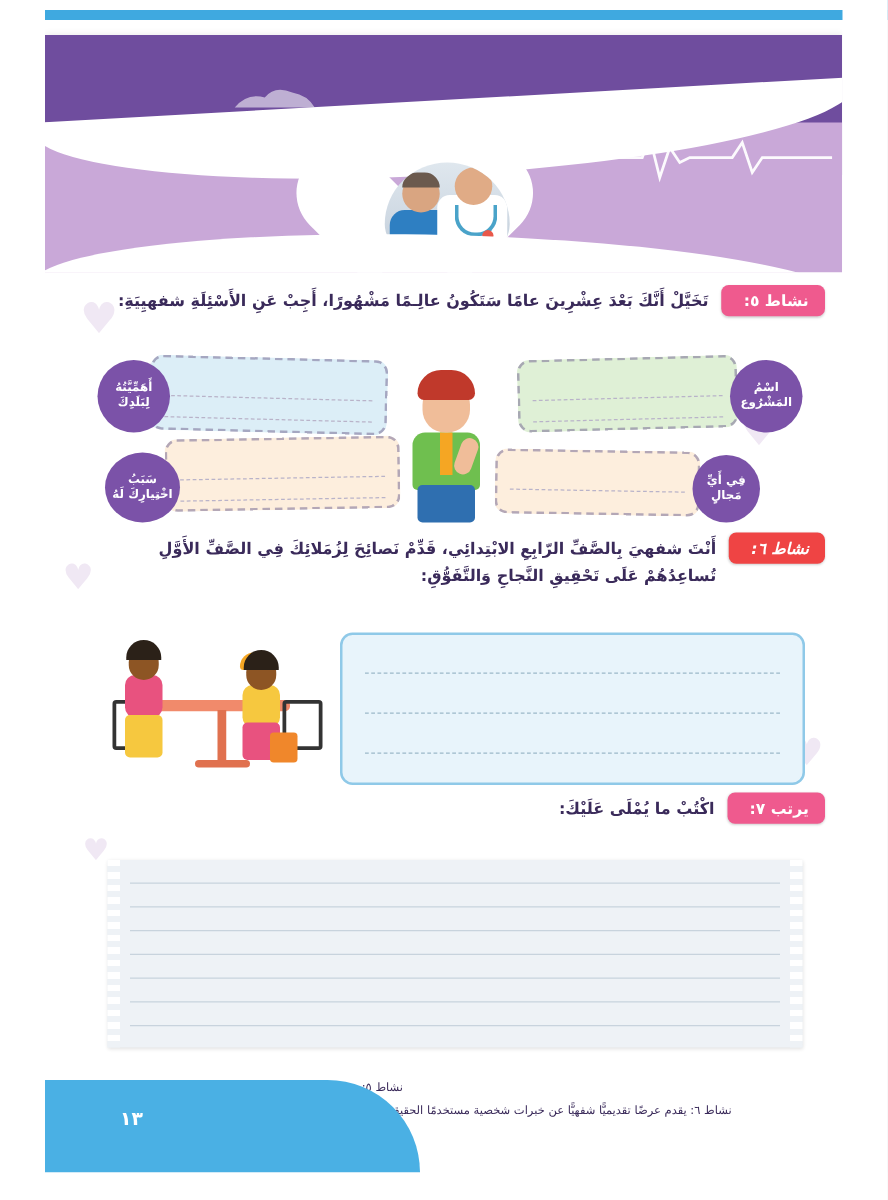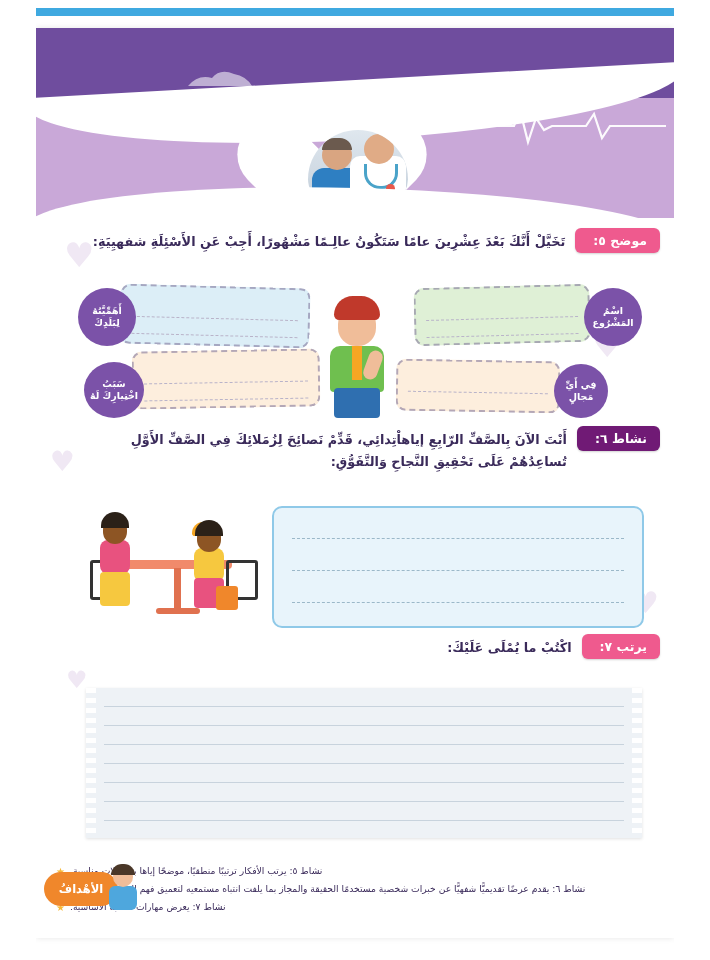--- a/index.html
+++ b/index.html
@@ -39,21 +39,21 @@
   .stetho-dot{position:absolute;left:78px;top:54px;width:9px;height:9px;border-radius:50%;background:#e8584a;}
 
   
   .wm{position:absolute;color:#f0e8f4;font-size:34px;line-height:1;user-select:none;}
 
   
   .act-row{position:absolute;display:flex;align-items:flex-start;}
   .tag{position:relative;flex:0 0 auto;color:#fff;font-weight:bold;font-size:12.5px;
       padding:5px 13px 5px 18px;border-radius:6px;white-space:nowrap;box-shadow:0 1px 2px rgba(0,0,0,.18);}
   .tag.pink{background:#ef5a8e;}
-  .tag.orange{background:#701a75;}
+  .tag.orange{background:#ef4444;font-style:italic;}
   .tag::after{content:"";position:absolute;right:-7px;top:7px;width:12px;height:12px;background:#f6c73f;
       transform:rotate(45deg);border-radius:2px;z-index:-1;}
   .act-text{font-size:12.8px;line-height:1.7;color:#3a2a5a;font-weight:bold;padding:3px 10px 0 0;}
 
   
   .a5{position:absolute;left:0;top:246px;width:638px;height:160px;}
   .bubble{position:absolute;border-radius:10px;border:2px dashed rgba(120,110,150,.55);}
   .bub-lines{position:absolute;left:10px;right:10px;top:14px;bottom:10px;}
   .bub-lines div{border-bottom:1px dashed #b9b3c9;height:16px;}
   .pill{position:absolute;border-radius:50%;color:#fff;display:flex;align-items:center;justify-content:center;
@@ -161,21 +161,21 @@
 
     <div class="wm" style="left:28px;top:210px;">♥</div>
     <div class="wm" style="left:70px;top:260px;font-size:26px;">♥</div>
     <div class="wm" style="left:14px;top:420px;font-size:28px;">♥</div>
     <div class="wm" style="left:556px;top:300px;">♥</div>
     <div class="wm" style="left:596px;top:560px;font-size:30px;">♥</div>
     <div class="wm" style="left:560px;top:700px;font-size:26px;">♥</div>
     <div class="wm" style="left:30px;top:640px;font-size:24px;">♥</div>
 
     <div class="act-row" style="right:14px;top:200px;width:610px;justify-content:flex-start;">
-      <div class="tag pink">موضح ٥:</div>
+      <div class="tag pink">نشاط ٥:</div>
       <div class="act-text">تَخَيَّلْ أَنَّكَ بَعْدَ عِشْرِينَ عامًا سَتَكُونُ عالِـمًا مَشْهُورًا، أَجِبْ عَنِ الأَسْئِلَةِ شفهيِيَةِ:</div>
     </div>
 
     <div class="a5">
 
       <div class="bubble" style="left:378px;top:12px;width:172px;height:54px;background:#dff0d6;transform:rotate(-1.5deg);">
         <div class="bub-lines">
             <div></div>
             <div></div>
           </div>
@@ -212,21 +212,21 @@
         <div class="boy-pants"></div>
         <div class="boy-head"></div>
         <div class="boy-hair"></div>
         <div class="boy-arm"></div>
       </div>
     </div>
 
     <div class="act-row" style="right:14px;top:398px;width:610px;">
       <div class="tag orange">نشاط ٦:</div>
       <div class="act-text">
-        <span>أَنْتَ الآنَ بِالصَّفِّ الرّابِعِ إياهاْتِدائِي، قَدِّمْ نَصائِحَ لِزُمَلائِكَ فِي الصَّفِّ الأَوَّلِ</span><br>
+        <span>أَنْتَ شفهيَ بِالصَّفِّ الرّابِعِ الابْتِدائِي، قَدِّمْ نَصائِحَ لِزُمَلائِكَ فِي الصَّفِّ الأَوَّلِ</span><br>
         <span>تُساعِدُهُمْ عَلَى تَحْقِيقِ النَّجاحِ وَالتَّفَوُّقِ:</span>
       </div>
     </div>
 
     <div class="kids">
       <div class="lamp-arm"></div>
       <div class="lamp-shade"></div>
       <div class="table-top"></div>
       <div class="table-leg"></div>
       <div class="table-base"></div>
@@ -297,14 +297,19 @@
         <div class="bk-hair"></div>
       </div>
     </div>
 
   </div>
 
   <div class="sheet-shadow"></div>
   <div class="gutter-left"></div>
   <div class="gutter-right"></div>
 
+  <div class="bottom">
+    <div class="bottom-curve"></div>
+    <div class="pagenum">١٣</div>
+    <div class="bottom-white"></div>
+  </div>
 
 </div>
 
 </body></html>

